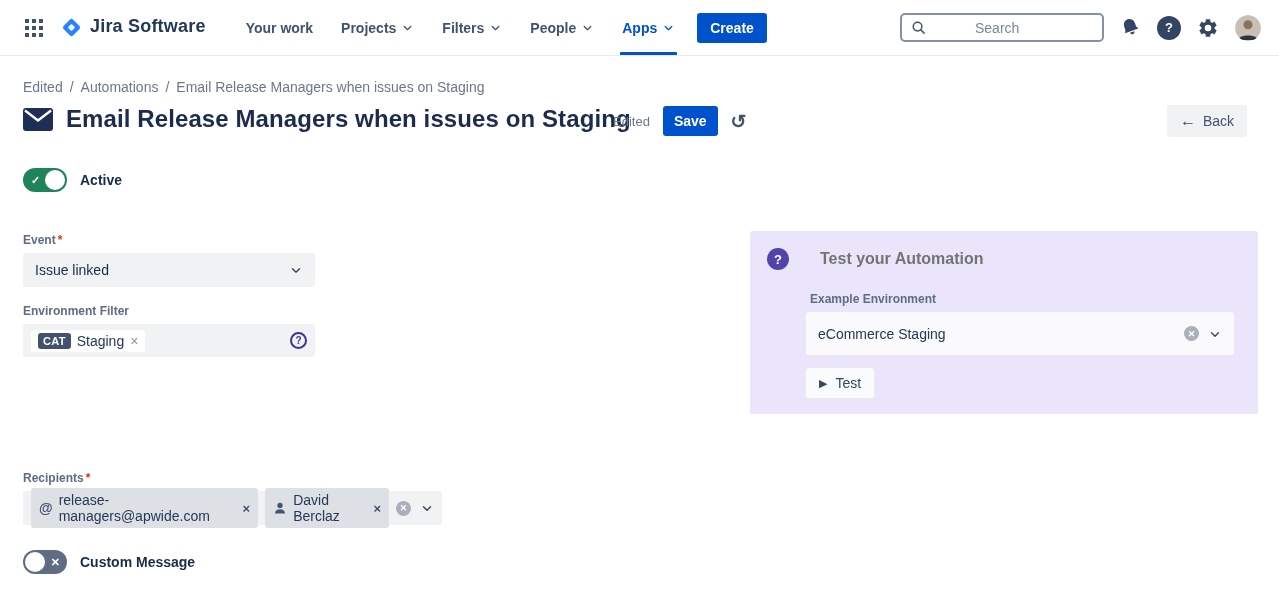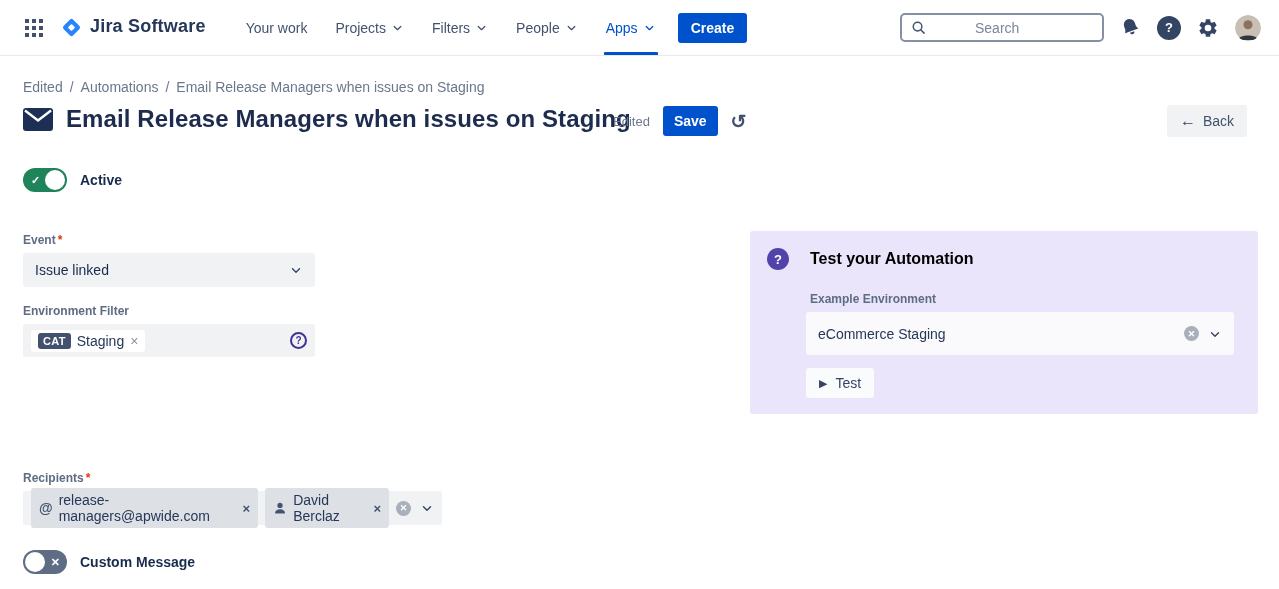--- a/index.html
+++ b/index.html
@@ -9,21 +9,21 @@
   
   .navbar { position:absolute; top:0; left:0; width:100%; height:56px; background:#fff;
     border-bottom:1px solid #E7E9ED; display:flex; align-items:center; padding:0 18px; }
   .nav-left { display:flex; align-items:center; height:100%; }
   .grid-btn { width:32px; height:32px; display:flex; align-items:center; justify-content:center;
     border-radius:3px; cursor:pointer; }
   .logo { display:flex; align-items:flex-start; gap:7px; margin-left:10px; cursor:pointer; }
   .logo-word { font-size:18px; font-weight:600; color:#253858; letter-spacing:.2px; }
   .nav-items { display:flex; align-items:center; height:100%; margin-left:26px; }
   .nav-item { position:relative; height:100%; display:flex; align-items:center; gap:5px;
-    padding:16px 14px; font-size:14px; font-weight:400; color:#42526E; cursor:pointer; }
+    padding:16px 14px; font-size:14px; font-weight:700; color:#42526E; cursor:pointer; }
   .nav-item .chev { color:#42526E; display:flex; }
   .nav-item.active { color:#0052CC; }
   .nav-item.active .chev { color:#0052CC; }
   .nav-item.active::after { content:""; position:absolute; left:12px; right:12px; bottom:0;
     height:3px; background:#0052CC; border-radius:1px 1px 0 0; }
   .create-btn { margin-left:8px; background:#0052CC; color:#fff; font-size:14px; font-weight:700;
     border:none; border-radius:3px; padding:7px 13px; cursor:pointer; font-family:inherit; }
   .nav-right { margin-left:auto; display:flex; align-items:center; gap:16px; }
   .search-box { width:204px; height:29px; border:2px solid #8590A2; border-radius:5px;
     display:flex; align-items:center; gap:7px; padding:0 9px; background:#fff; }
@@ -89,21 +89,21 @@
     font-size:9px; font-weight:700; display:flex; align-items:center; justify-content:center;
     cursor:pointer; flex:none; }
   .field-right-icons { margin-left:auto; display:flex; align-items:center; gap:9px; }
 
   
   .test-panel { position:absolute; left:750px; top:231px; width:508px; height:183px;
     background:#EAE5FB; border-radius:3px; }
   .tp-help { position:absolute; left:17px; top:17px; width:22px; height:22px; border-radius:50%;
     background:#5243AA; color:#fff; font-size:13px; font-weight:700; display:flex;
     align-items:center; justify-content:center; }
-  .tp-title { position:absolute; left:60px; top:19px; font-size:16px; font-weight:700; color:#000000; }
+  .tp-title { position:absolute; left:70px; top:19px; font-size:16px; font-weight:700; color:#737373; }
   .tp-label { position:absolute; left:60px; top:61px; font-size:12px; font-weight:700; color:#5E6C84; }
   .tp-select { left:56px; top:81px; width:428px; height:43px; background:#FAFAFC; }
   .tp-select .val { color:#253858; }
   .test-btn { position:absolute; left:56px; top:137px; background:#FAFBFC; border:none;
     border-radius:3px; padding:7px 13px; display:flex; align-items:center; gap:8px;
     font-size:14px; color:#344563; cursor:pointer; font-family:inherit; }
   .play-glyph { font-size:11px; color:#344563; line-height:1; }
 </style>
 </head>
 <body>

